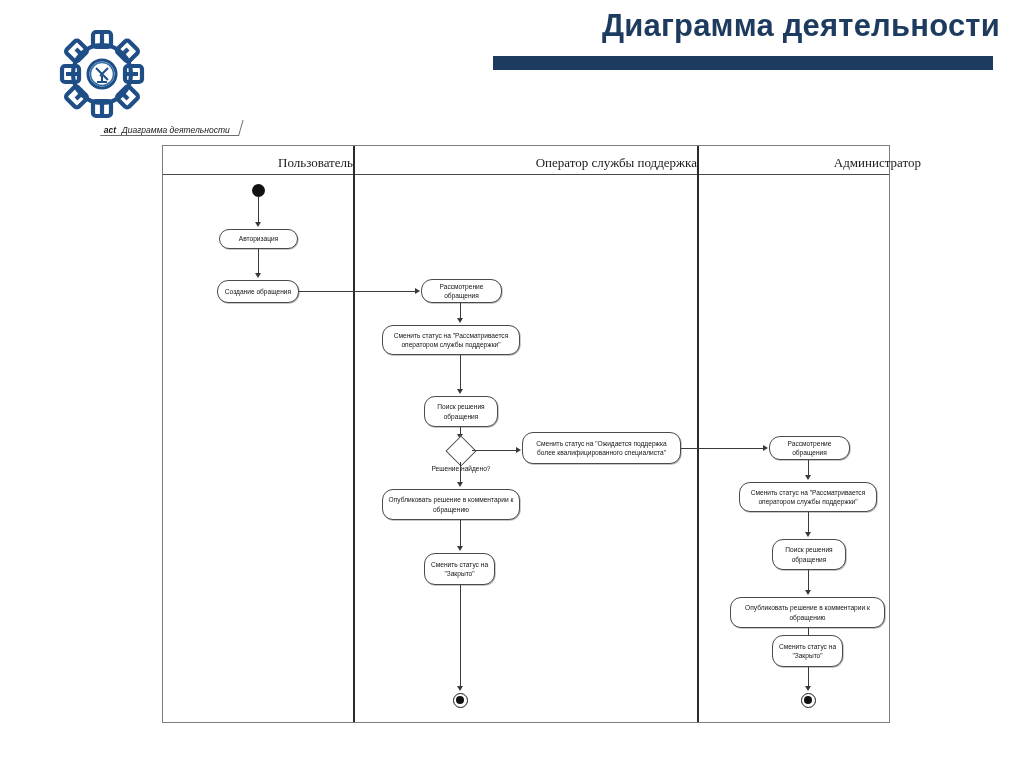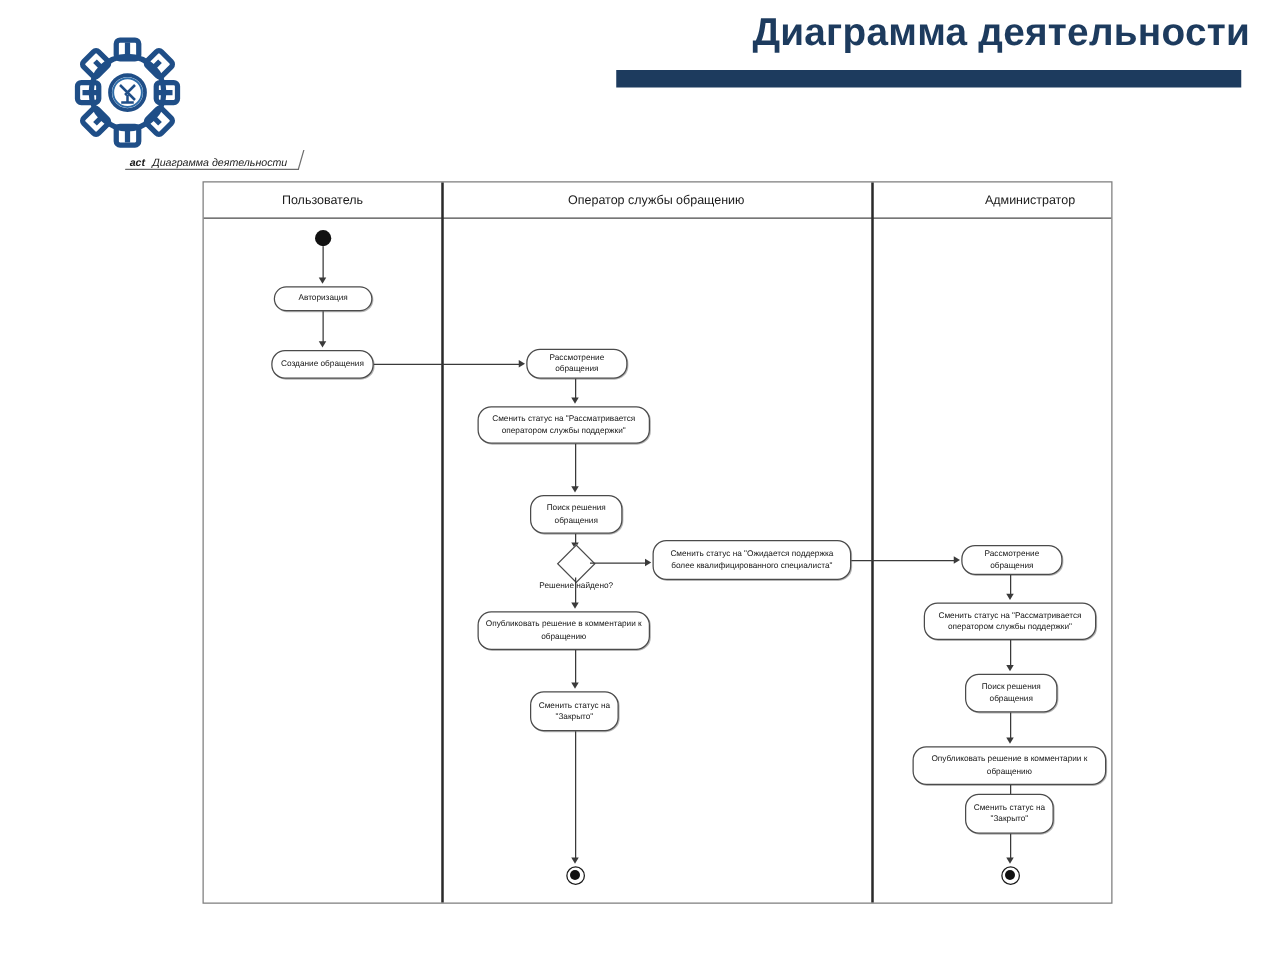--- a/index.html
+++ b/index.html
@@ -96,24 +96,25 @@
     position: absolute;
     left: 0;
     top: 28px;
     width: 100%;
     height: 1.3px;
     background: #4a4a4a;
   }
   .lane-title {
     position: absolute;
     top: 9px;
-    font-size: 10px;
+    font-size: 13px;
     color: #1a1a1a;
-    text-align: center;
+    text-align: right;
     white-space: nowrap;
+    font-family: Liberation Serif, serif;
   }
   #lane-title-0 { left: 0;    width: 190px; }
   #lane-title-1 { left: 190px; width: 344px; }
   #lane-title-2 { left: 534px; width: 194px; margin-left: 30px; }
 
   
   .node {
     position: absolute;
     box-sizing: border-box;
     border: 1.1px solid #4b4b4b;
@@ -238,21 +239,21 @@
   <span>Диаграмма деятельности</span>
 </div>
 
 <div id="diagram-frame">
 
   <div class="lane-header-rule"></div>
   <div class="lane-divider" id="lane-div-1"></div>
   <div class="lane-divider" id="lane-div-2"></div>
 
   <div class="lane-title" id="lane-title-0">Пользователь</div>
-  <div class="lane-title" id="lane-title-1">Оператор службы обращению</div>
+  <div class="lane-title" id="lane-title-1">Оператор службы поддержка</div>
   <div class="lane-title" id="lane-title-2">Администратор</div>
 
   <div class="initial-node" style="left:89px; top:38px;"></div>
 
   <div class="conn-v" style="left:95px; top:51px; height:27px;"></div>
   <div class="arrow-down" style="left:92px; top:76px;"></div>
 
   <div class="node" style="left:56px; top:83px; width:79px; height:20px;">Авторизация</div>
 
   <div class="conn-v" style="left:95px; top:103px; height:26px;"></div>

